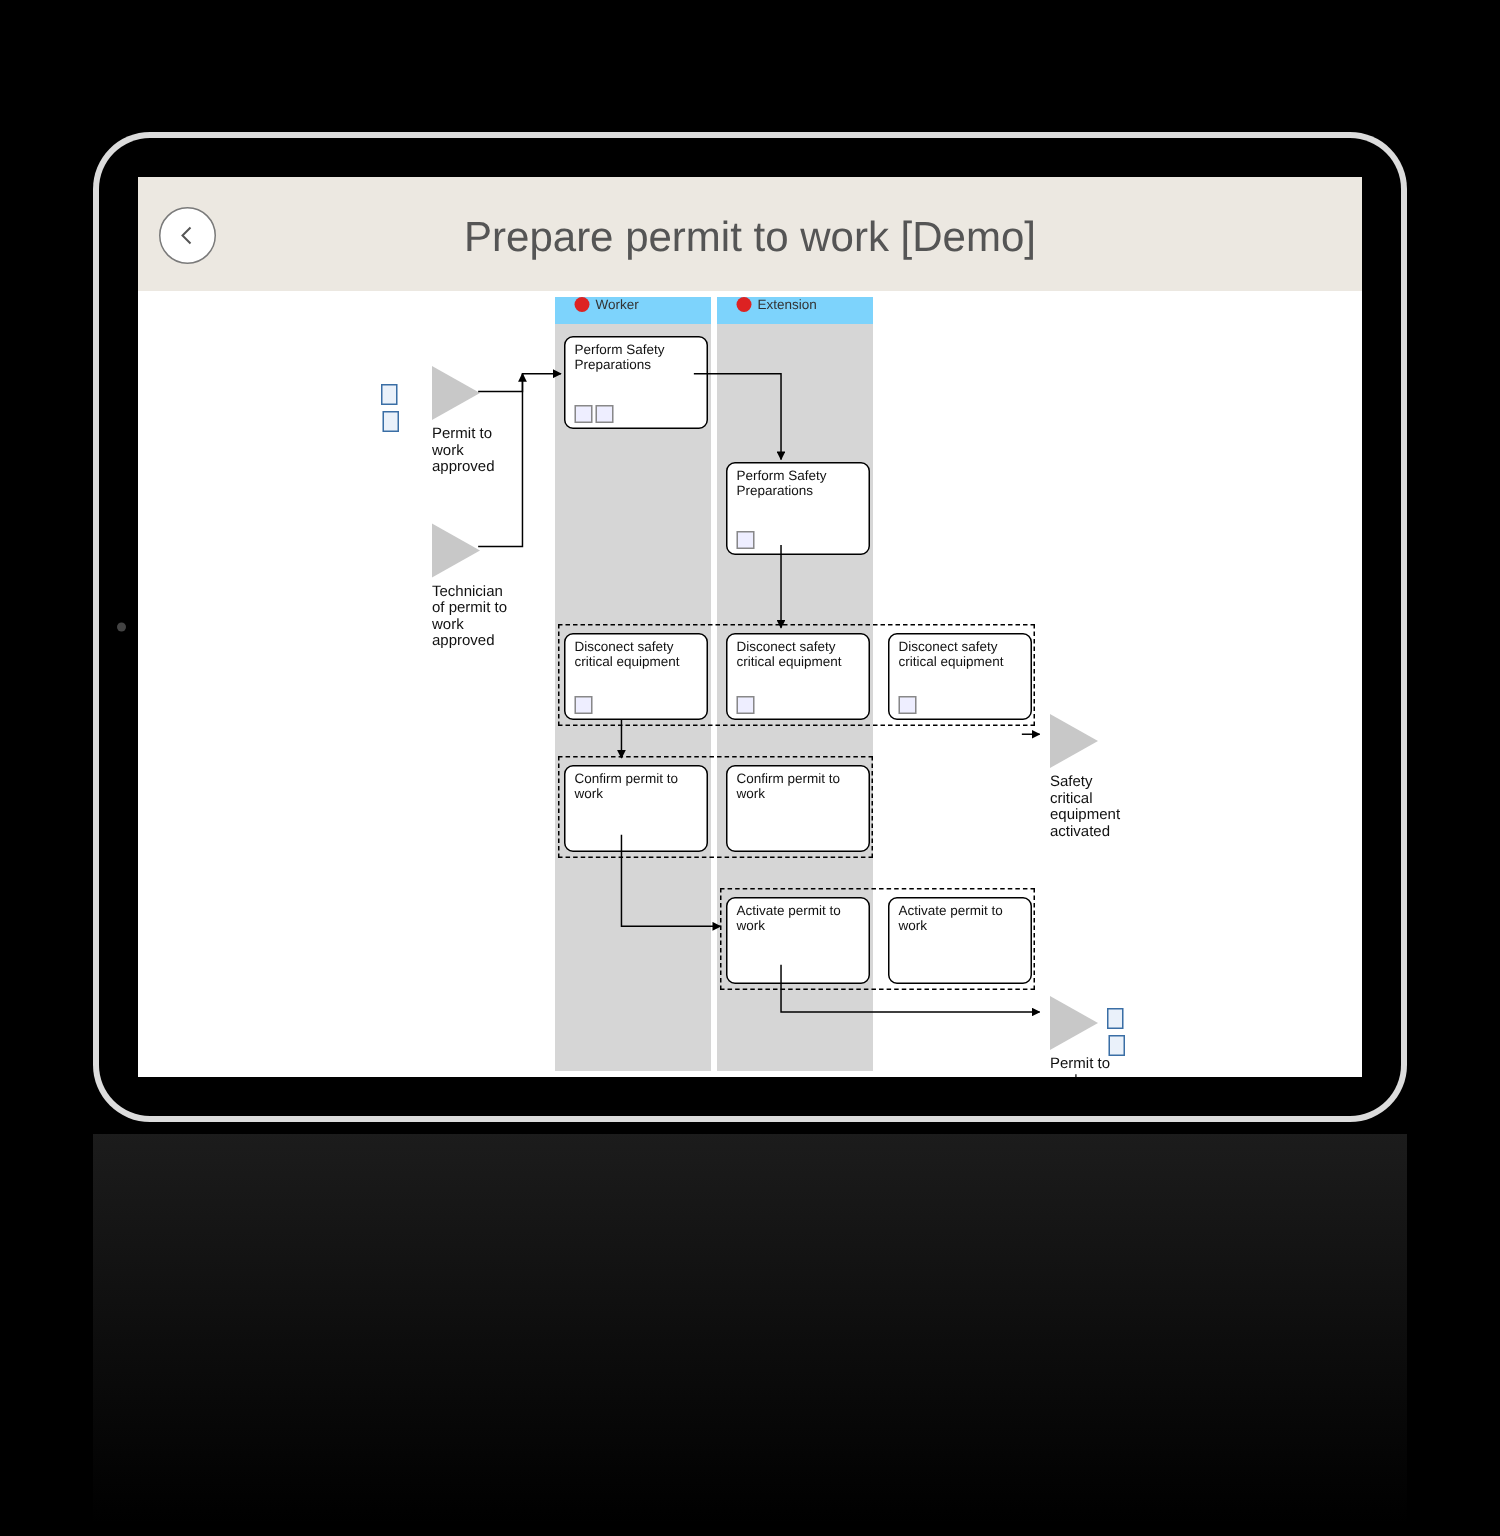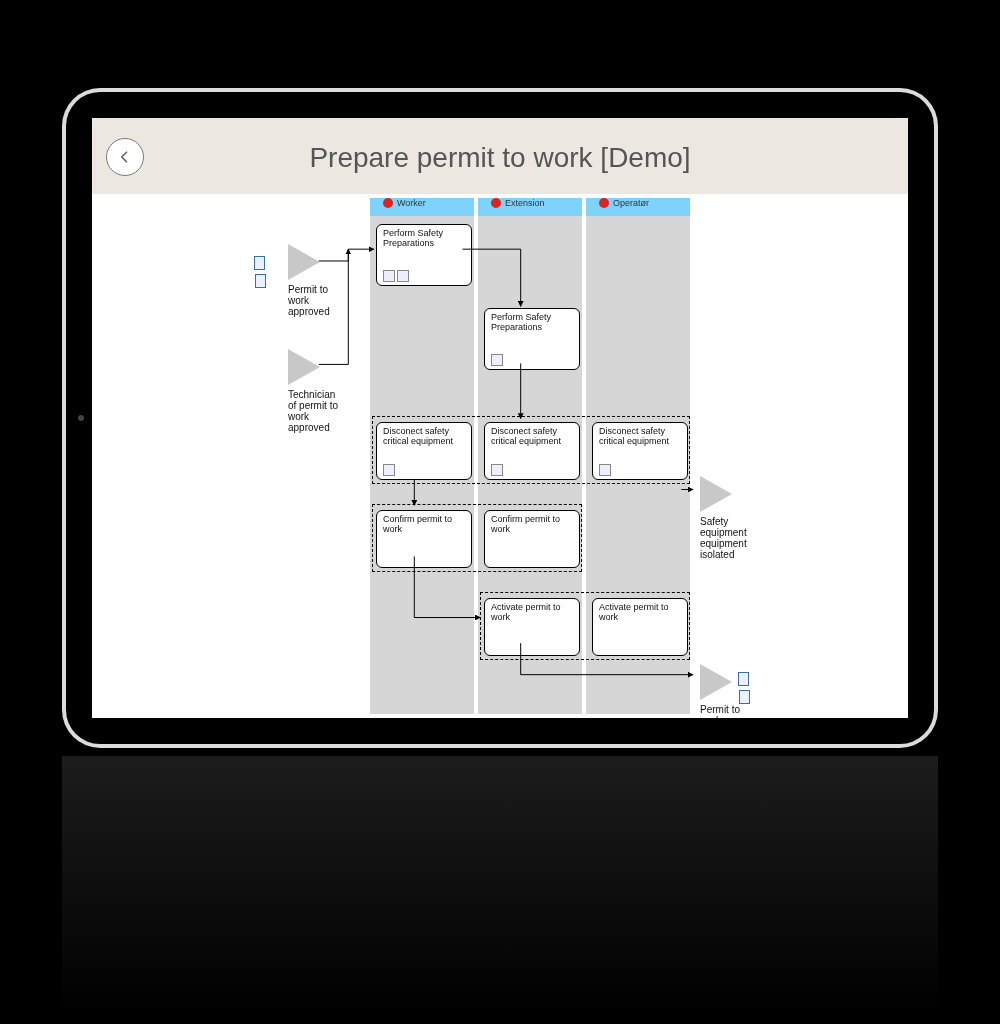--- a/index.html
+++ b/index.html
@@ -54,36 +54,30 @@
               <span class="role-dot"></span>
               <span>Worker</span>
             </div>
           </div>
           <div class="lane" style="left:386px;width:104px;">
             <div class="lane-head">
               <span class="role-dot"></span>
               <span>Extension</span>
             </div>
           </div>
-          <div class="lane" style="left:494px;width:104px;">
-            <div class="lane-head">
-              <span class="role-dot"></span>
-              <span>Operatør</span>
-            </div>
-          </div>
 
           <div class="doc-ico" style="left:162px;top:62px;"><span></span><span></span></div>
           <div class="tri tri-r" style="left:196px;top:50px;"></div>
           <div class="event-lbl" style="left:196px;top:90px;width:50px;">Permit to work approved</div>
 
           <div class="tri tri-r" style="left:196px;top:155px;"></div>
           <div class="event-lbl" style="left:196px;top:195px;width:55px;">Technician of permit to work approved</div>
 
           <div class="tri tri-r" style="left:608px;top:282px;"></div>
-          <div class="event-lbl" style="left:608px;top:322px;width:55px;">Safety equipment equipment isolated</div>
+          <div class="event-lbl" style="left:608px;top:322px;width:55px;">Safety critical equipment activated</div>
 
           <div class="tri tri-r" style="left:608px;top:470px;"></div>
           <div class="doc-ico" style="left:646px;top:478px;"><span></span><span></span></div>
           <div class="event-lbl" style="left:608px;top:510px;width:50px;">Permit to work activated</div>
 
           <div class="dashgroup" style="left:280px;top:222px;width:316px;height:66px;"></div>
           <div class="dashgroup" style="left:280px;top:310px;width:208px;height:66px;"></div>
           <div class="dashgroup" style="left:388px;top:398px;width:208px;height:66px;"></div>
 
           <div class="node" style="left:284px;top:30px;width:82px;height:52px;">

